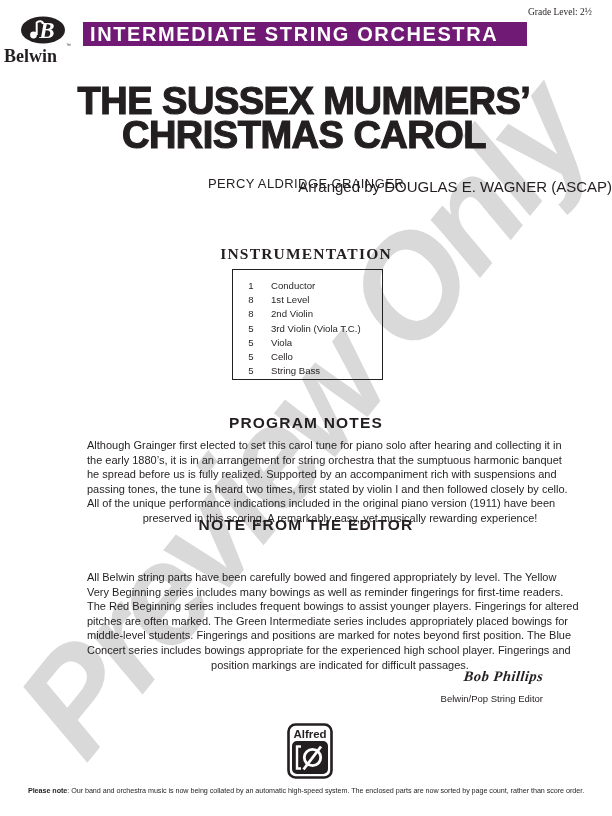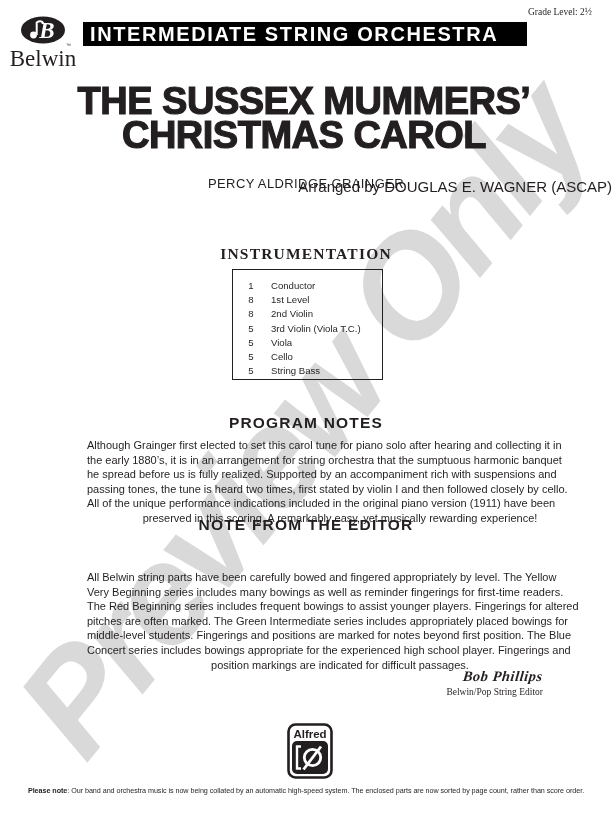--- a/index.html
+++ b/index.html
@@ -12,29 +12,29 @@
     position:absolute; left:302px; top:420px; z-index:0;
     transform:translate(-50%,-50%) rotate(-51deg);
     font-size:142px; font-weight:bold; font-style:italic;
     letter-spacing:-7px; white-space:nowrap; color:#d9d9d9;
   }
   .content { position:absolute; inset:0; z-index:1; }
   .abs { position:absolute; }
   
   .grade { right:20px; top:7px; font-size:9.5px;font-family:Liberation Serif, serif; }
   .banner {
-    left:83px; top:22px; width:444px; height:24px; background:#000000;
+    left:83px; top:22px; width:444px; height:24px; background:#701a75;
     color:#ffffff; font-weight:bold; font-size:20px; line-height:24px;
     letter-spacing:1.6px; padding-left:7px; box-sizing:border-box;
     white-space:nowrap; overflow:hidden;
   }
   .belwin-oval { left:12px; top:10px; }
   .belwin-name {
-    left:4px; top:46px; width:78px; text-align:center;
-    font-family:"Liberation Serif", serif; font-weight:normal; font-size:23px;
+    left:4px; top:46px; width:78px; text-align:left;
+    font-family:"Liberation Serif", serif; font-weight:bold; font-size:18px;
   }
   
   .title {
     left:0; right:4px; top:84px; text-align:center; font-weight:bold;
     font-size:38px; line-height:34px; letter-spacing:-0.5px;
     -webkit-text-stroke:1.2px #231f20; white-space:nowrap;
   }
   .composer { left:0; right:0; top:176px; text-align:center; font-size:13px; letter-spacing:0.4px; }
   .arranger { left:0; right:0; top:178px; text-align:right; font-size:15px; }
   
@@ -53,21 +53,21 @@
   
   .body-block { left:87px; width:462px; font-size:11px; line-height:14.6px; }
   .jline { text-align:justify; text-align-last:justify; white-space:nowrap; }
   .jlast { text-align:center; white-space:nowrap;margin-left:44px; }
   
   .signature { right:69px; top:668px; text-align:right; }
   .sig-name {
     font-family:"Liberation Serif", serif; font-style:italic; font-weight:bold;
     font-size:14.5px; transform:skewX(-6deg); letter-spacing:0.5px;
   }
-  .sig-title { font-size:9.5px; margin-top:2px;font-family:Liberation Serif, serif; }
+  .sig-title { font-size:9.5px; margin-top:8px; }
   
   .alfred { left:287px; top:723px; }
   .footer { left:0; right:0; top:786px; text-align:center; font-size:7.2px; letter-spacing:-0.05px; white-space:nowrap; }
   .footer .b { font-weight:bold; }
 </style>
 </head>
 <body>
 
 <div class="page">
 

